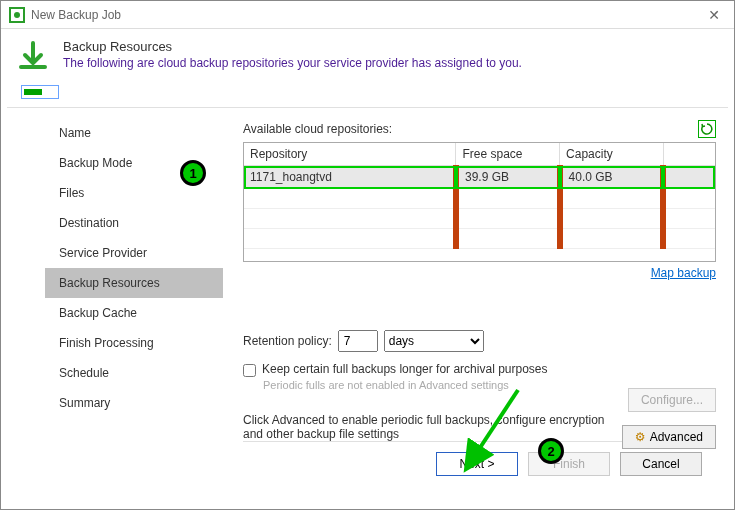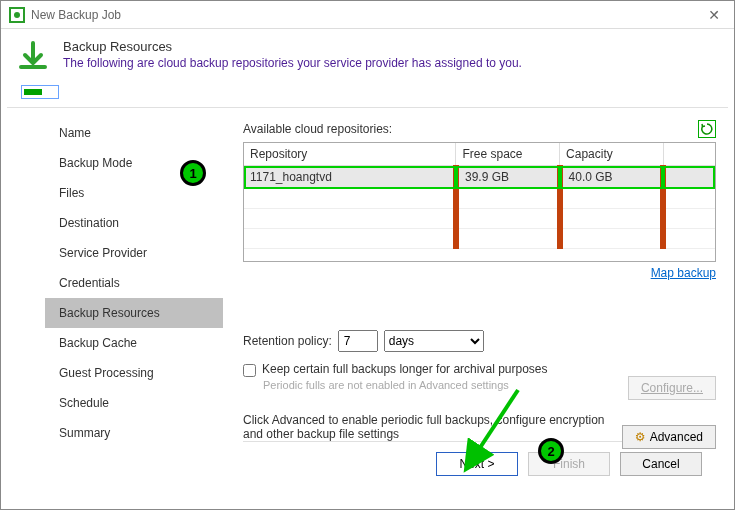--- a/index.html
+++ b/index.html
@@ -36,21 +36,21 @@
   .col-cap { width: 22%; }
   .col-end { width: 11%; }
   .map-link { text-align: right; margin-top: 4px; }
   .map-link a { color: #0066cc; text-decoration: underline; font-size: 12px; cursor: pointer; }
   .retention-row { display: flex; align-items: center; gap: 6px; margin-top: 50px; font-size: 12px; }
   .retention-row input[type=number] { width: 40px; height: 22px; font-size: 12px; padding-left: 4px; }
   .retention-row select { height: 22px; width: 100px; font-size: 12px; }
   .checkbox-row { display: flex; align-items: flex-start; gap: 6px; margin-top: 10px; }
   .checkbox-row input { margin-top: 2px; }
   .checkbox-sub { color: #aaa; margin-left: 20px; margin-top: 2px; font-size: 11px; }
-  .configure-btn { position: absolute; right: 18px; top: 268px; text-decoration: underline; }
+  .configure-btn { position: absolute; right: 18px; top: 280px; }
   .hint { margin-top: 22px; font-size: 12px; color: #333; max-width: 380px; }
   .advanced-btn { position: absolute; right: 18px; bottom: 60px; }
   .btn { height: 24px; min-width: 82px; padding: 0 12px; font-size: 12px; background: #f0f0f0; border: 1px solid #aaa; cursor: pointer; display: inline-flex; align-items: center; justify-content: center; gap: 4px; }
   .btn:disabled { color: #aaa; background: #f5f5f5; border-color: #ccc; cursor: default; }
   .btn.primary { border: 1px solid #2860c4; background: #fff; }
   .footer { border-top: 1px solid #e0e0e0; padding: 10px 14px; display: flex; justify-content: flex-end; gap: 10px; }
   .annot { position: absolute; width: 26px; height: 26px; border: 3px solid #000; background: #00c800; border-radius: 50%; display: flex; align-items: center; justify-content: center; font-weight: bold; font-size: 13px; color: #000; z-index: 50; pointer-events: none; }
   .arrow-svg { position: absolute; z-index: 40; pointer-events: none; }
   .gear { font-size: 12px; color: #c08000; }
 </style>
@@ -86,24 +86,23 @@
     </div>
   <div class="hr"></div>
 
   <div class="body">
     <div class="sidebar">
       <div class="item">Name</div>
       <div class="item">Backup Mode</div>
       <div class="item">Files</div>
       <div class="item">Destination</div>
       <div class="item">Service Provider</div>
-      <div class="item">Credentials</div>
       <div class="item active">Backup Resources</div>
       <div class="item">Backup Cache</div>
-      <div class="item">Guest Processing</div>
+      <div class="item">Finish Processing</div>
       <div class="item">Schedule</div>
       <div class="item">Summary</div>
     </div>
 
     <div class="main">
       <div class="main-label">
         <span>Available cloud repositories:</span>
         <span class="refresh">
           <svg width="12" height="12" viewBox="0 0 12 12">
               <path d="M6 1 A5 5 0 1 1 1.5 3.5" fill="none" stroke="#0a9000" stroke-width="1.5"></path>

